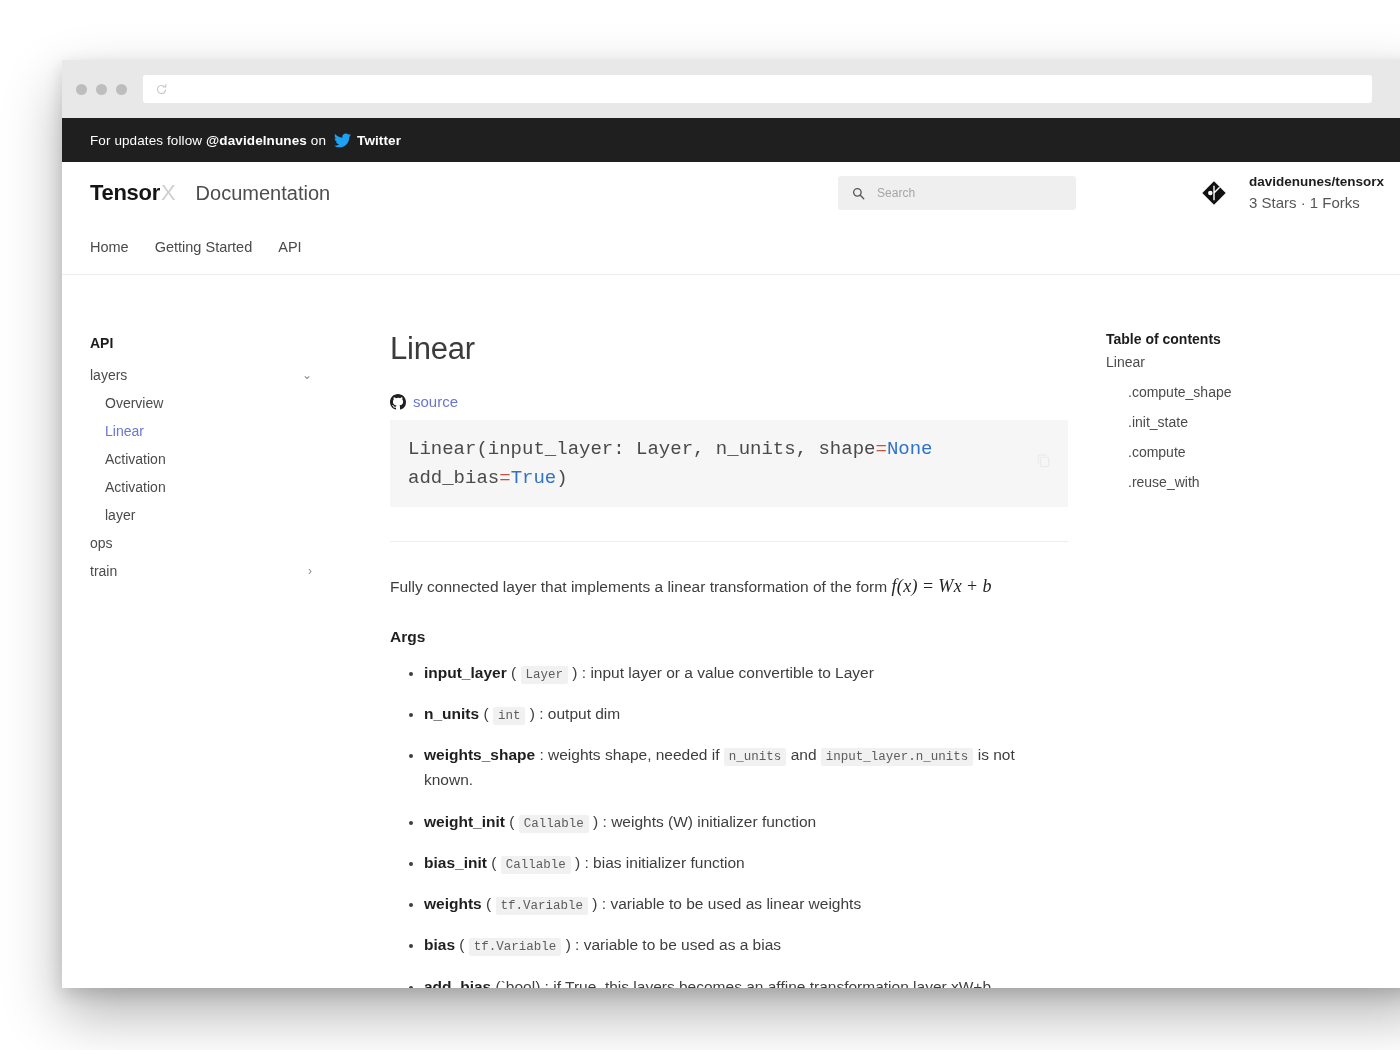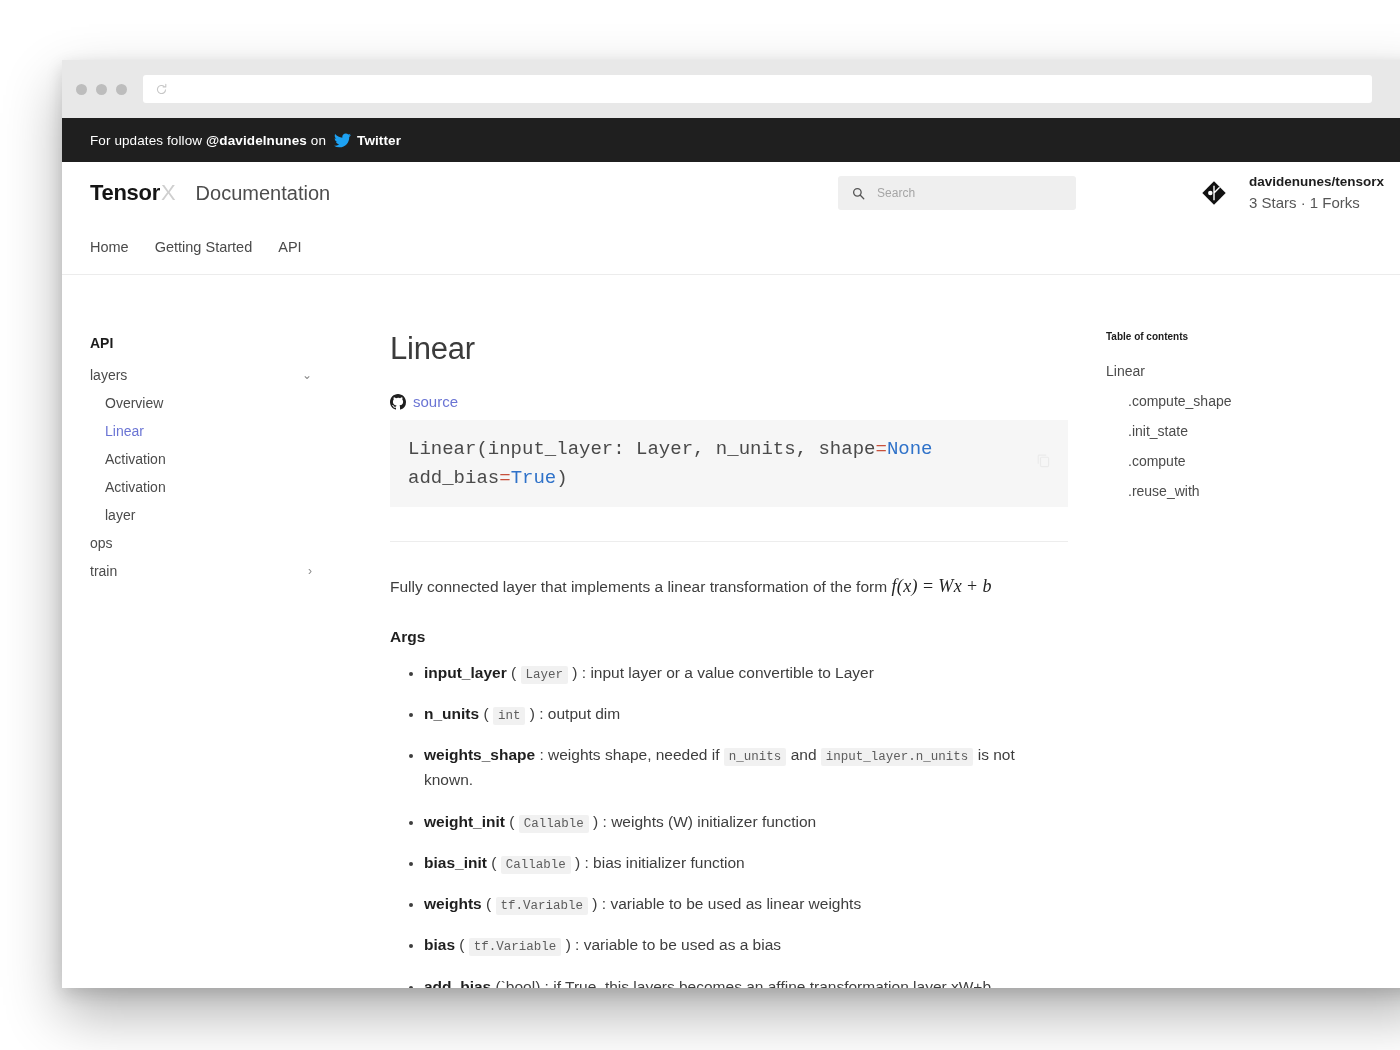--- a/index.html
+++ b/index.html
@@ -337,24 +337,23 @@
   }
 
   
   .toc {
     width: 250px;
     flex: 0 0 250px;
     padding-left: 14px;
     box-sizing: border-box;
   }
   .toc-title {
-    font-size: 10px;
+    font-size: 14px;
     font-weight: 700;
     color: #1c1c1c;
-    margin-bottom: 14px;
   }
   .toc-item {
     font-size: 14px;
     color: #4b4b4b;
     padding: 7px 0;
     cursor: pointer;
   }
   .toc-item.sub { padding-left: 22px; }
 </style>
 </head>

